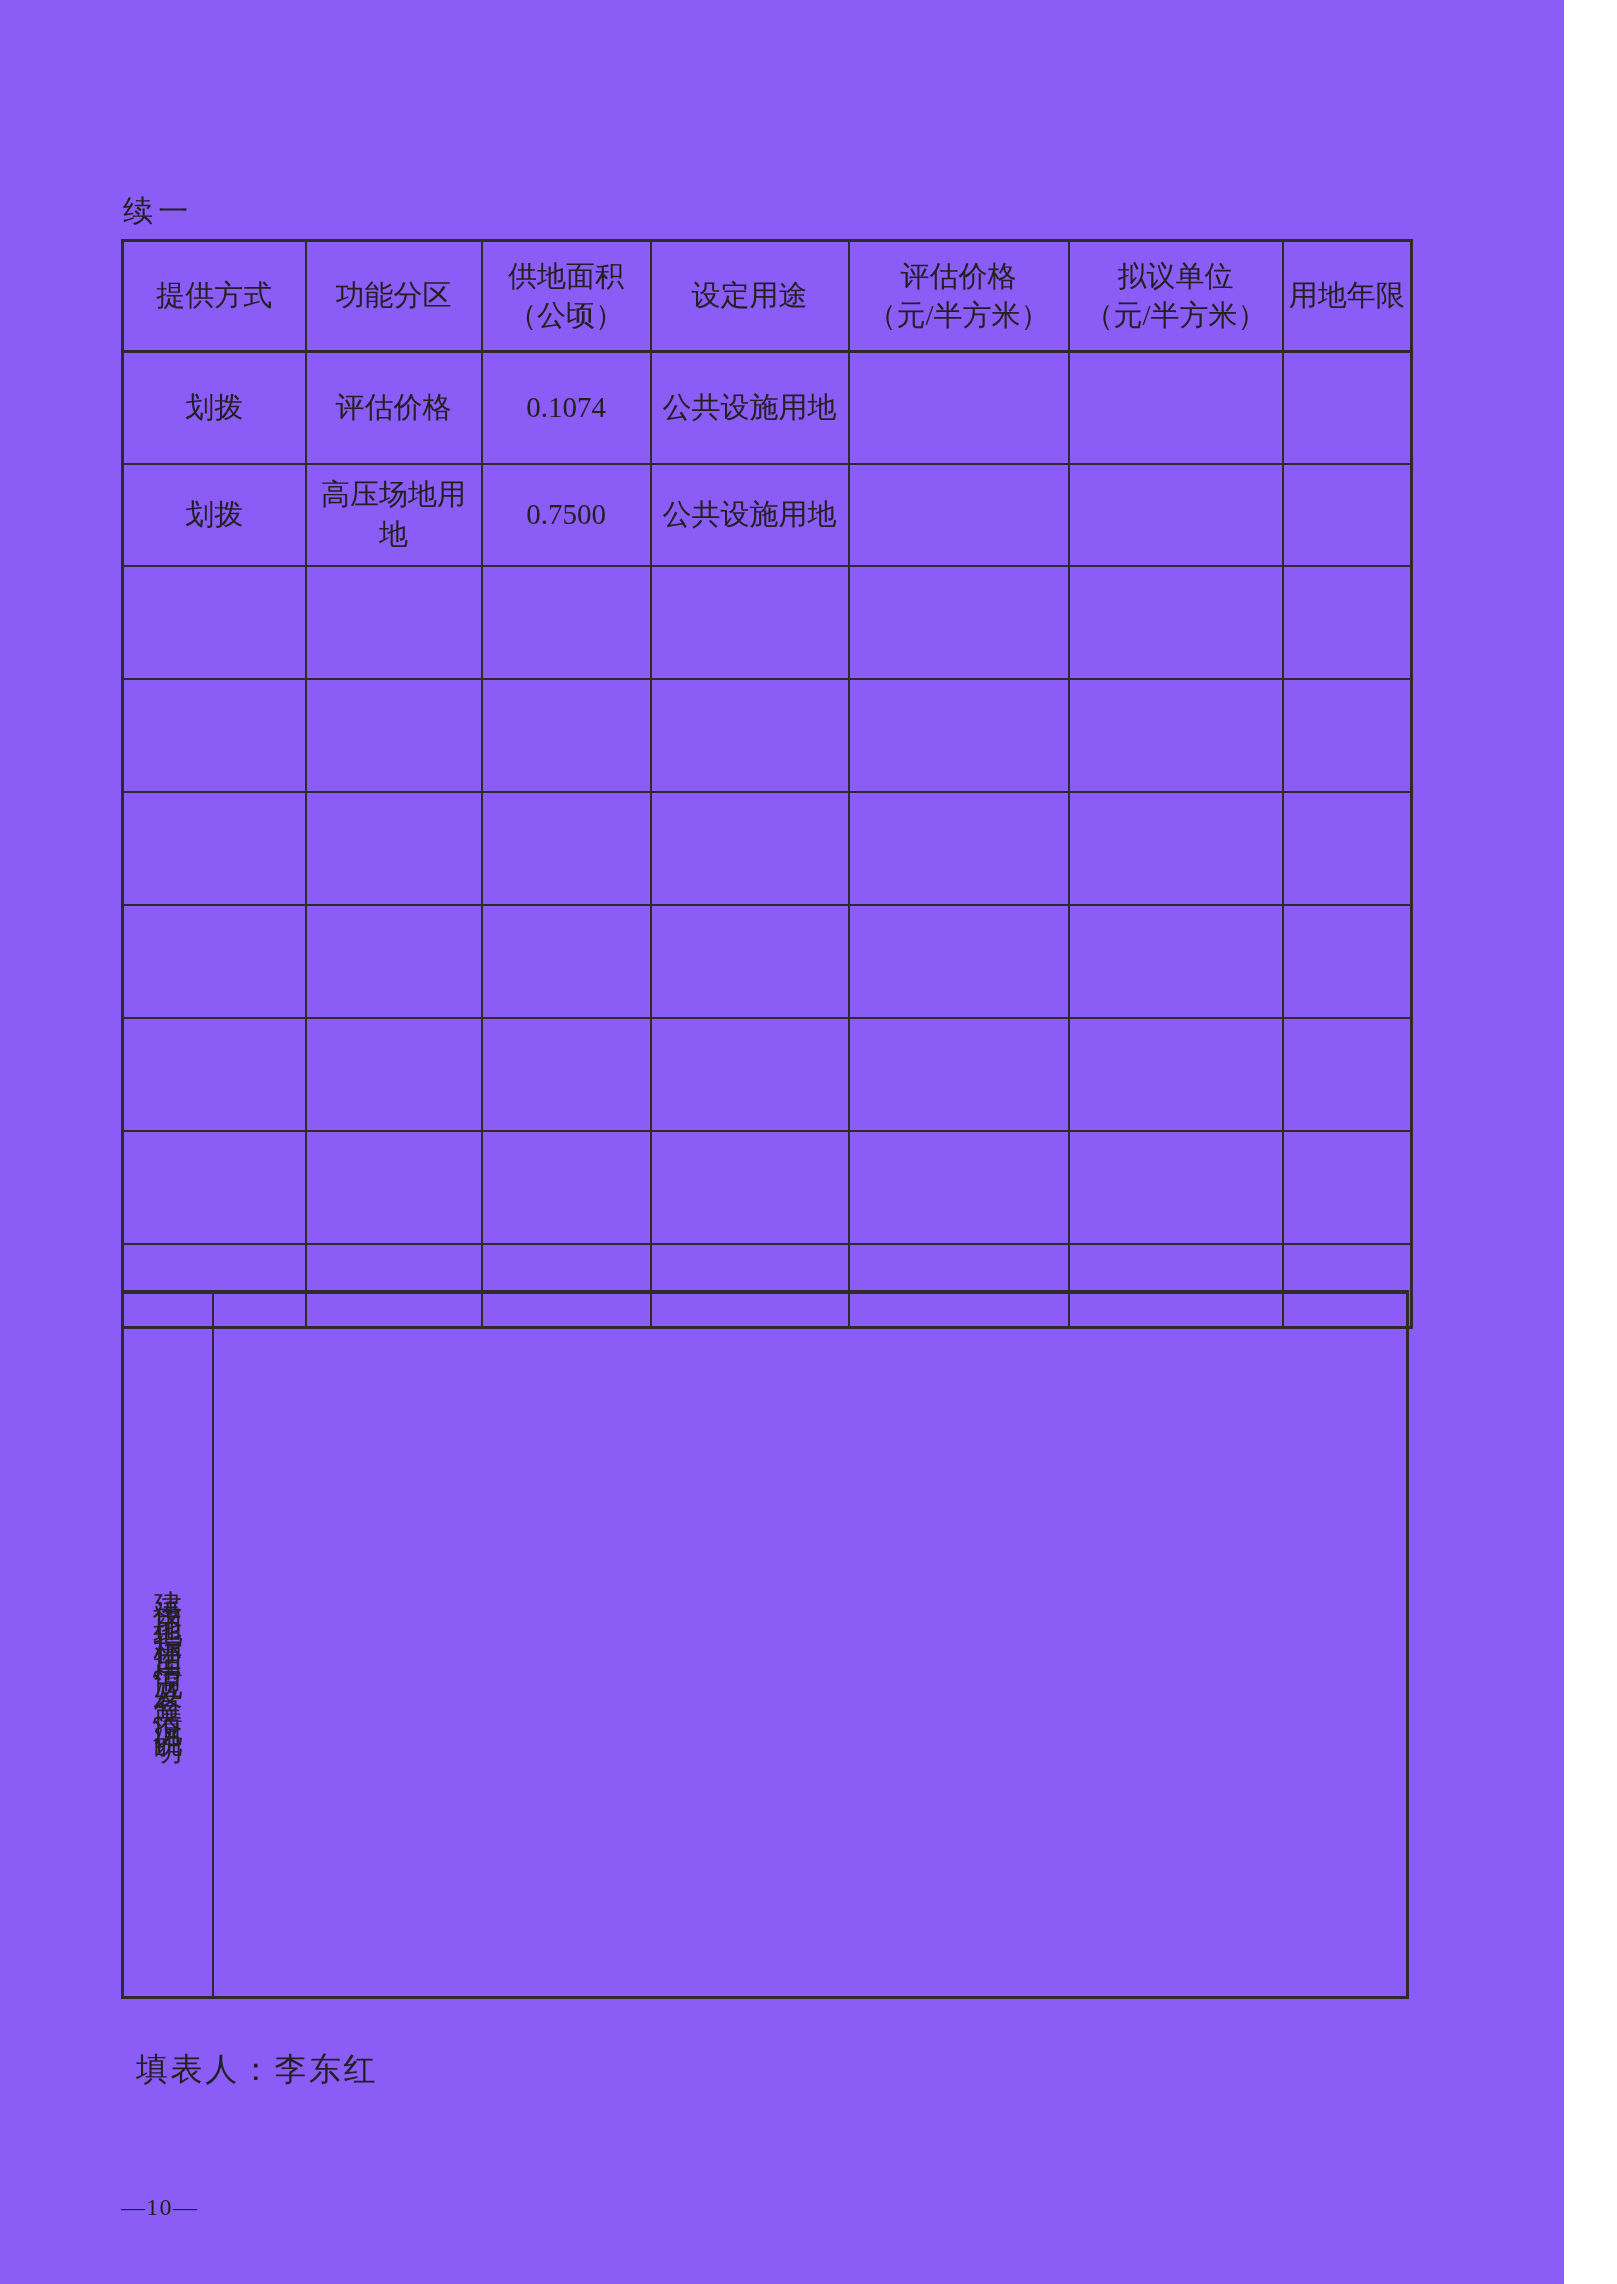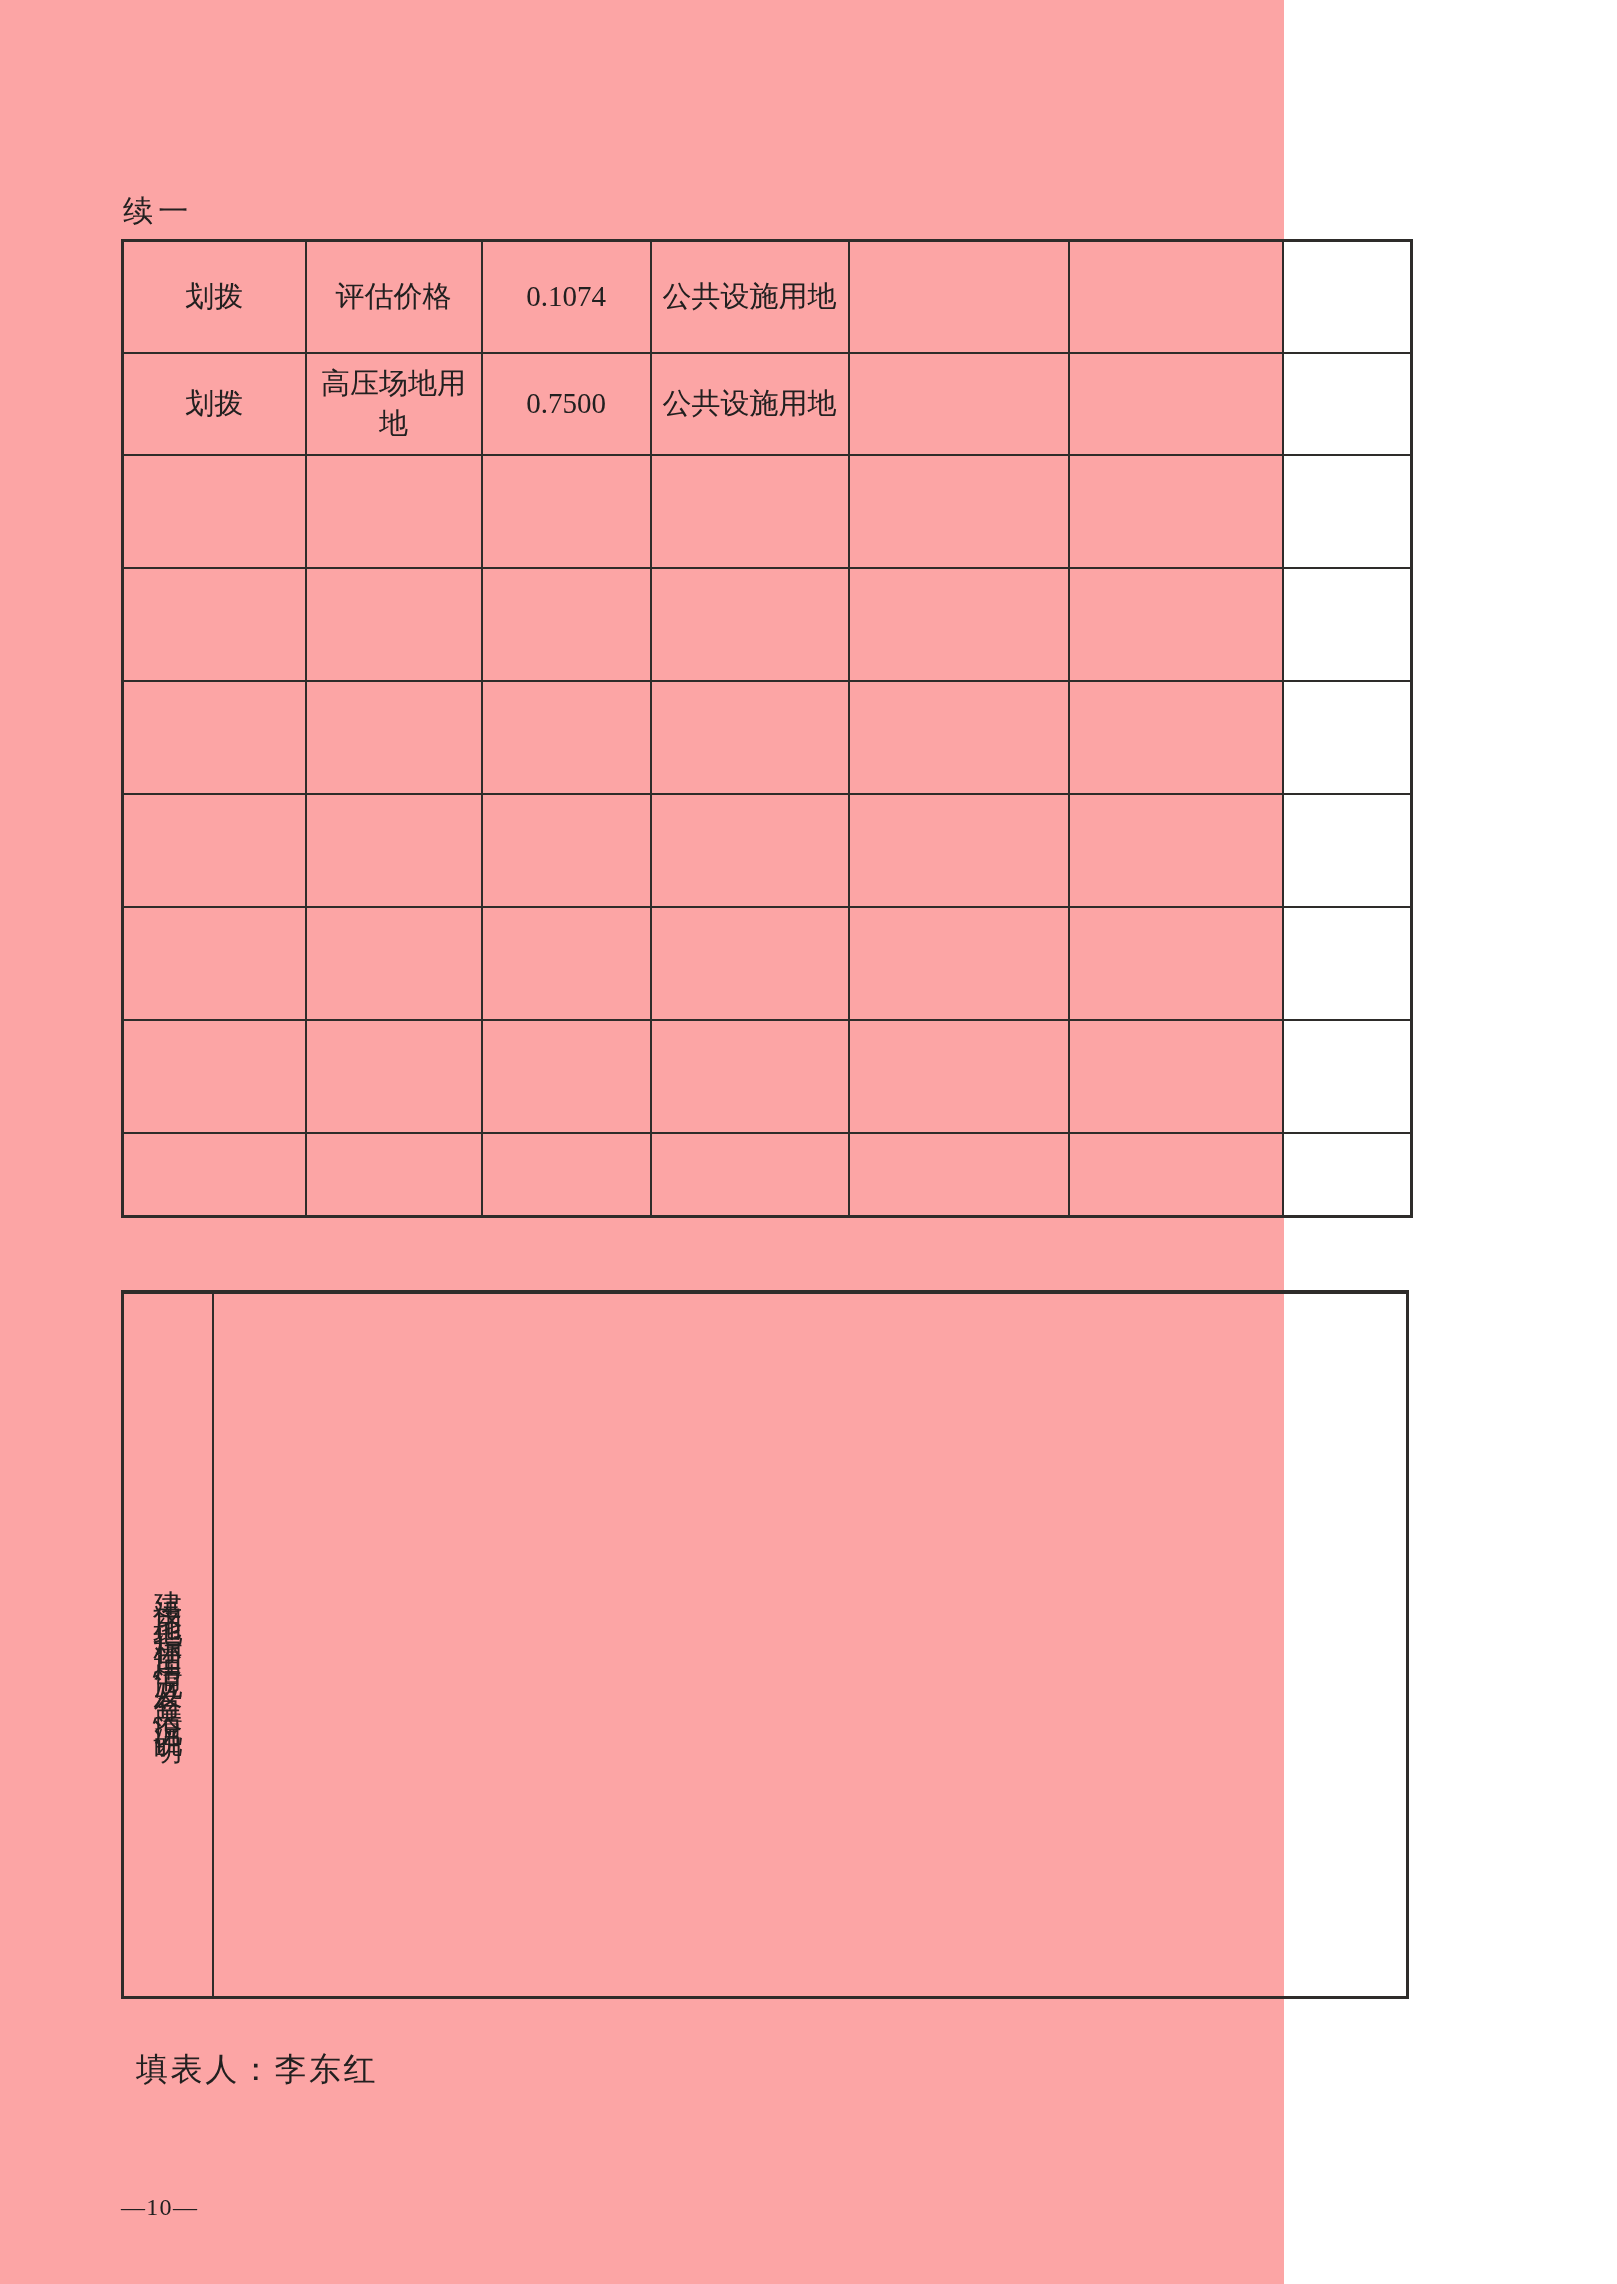--- a/index.html
+++ b/index.html
@@ -1,19 +1,19 @@
 <!DOCTYPE html>
 <html style="font-size:10.6px"><head>
 <meta charset="utf-8">
 <style>
   * { margin:0; padding:0; box-sizing:border-box; }
   html,body { background:#ffffff; }
   .page {
-    position:relative; width:1284px; height:2284px;
-    background:#fca5a5; color:#222020;
+    position:relative; width:1564px; height:2284px;
+    background:#8b5cf6; color:#222020;
     font-family:"Liberation Serif","DejaVu Serif",serif;
   }
   .cont-label {
     position:absolute; left:123px; top:191px;
     font-size:30px; letter-spacing:5.3px;
   }
   table.main {
     position:absolute; left:121px; top:239px; width:1288px;
     border-collapse:collapse; table-layout:fixed;
     border:3.3px solid #2e2c2a;
@@ -66,20 +66,32 @@
     <colgroup>
       <col style="width:183px">
         <col style="width:176px">
         <col style="width:169px">
       <col style="width:198px">
         <col style="width:220px">
         <col style="width:214px">
       <col style="width:129px">
     </colgroup>
     <tbody>
+      <tr class="rh">
+        <td>提供方式</td>
+        <td>功能分区</td>
+        <td>供地面积
+（公顷）</td>
+        <td>设定用途</td>
+        <td>评估价格
+（元/半方米）</td>
+        <td>拟议单位
+（元/半方米）</td>
+        <td>用地年限</td>
+      </tr>
       <tr class="r1">
         <td>划拨</td>
         <td>评估价格</td>
         <td>0.1074</td>
         <td>公共设施用地</td>
         <td></td>
         <td></td>
         <td></td>
       </tr>
       <tr class="r2">

